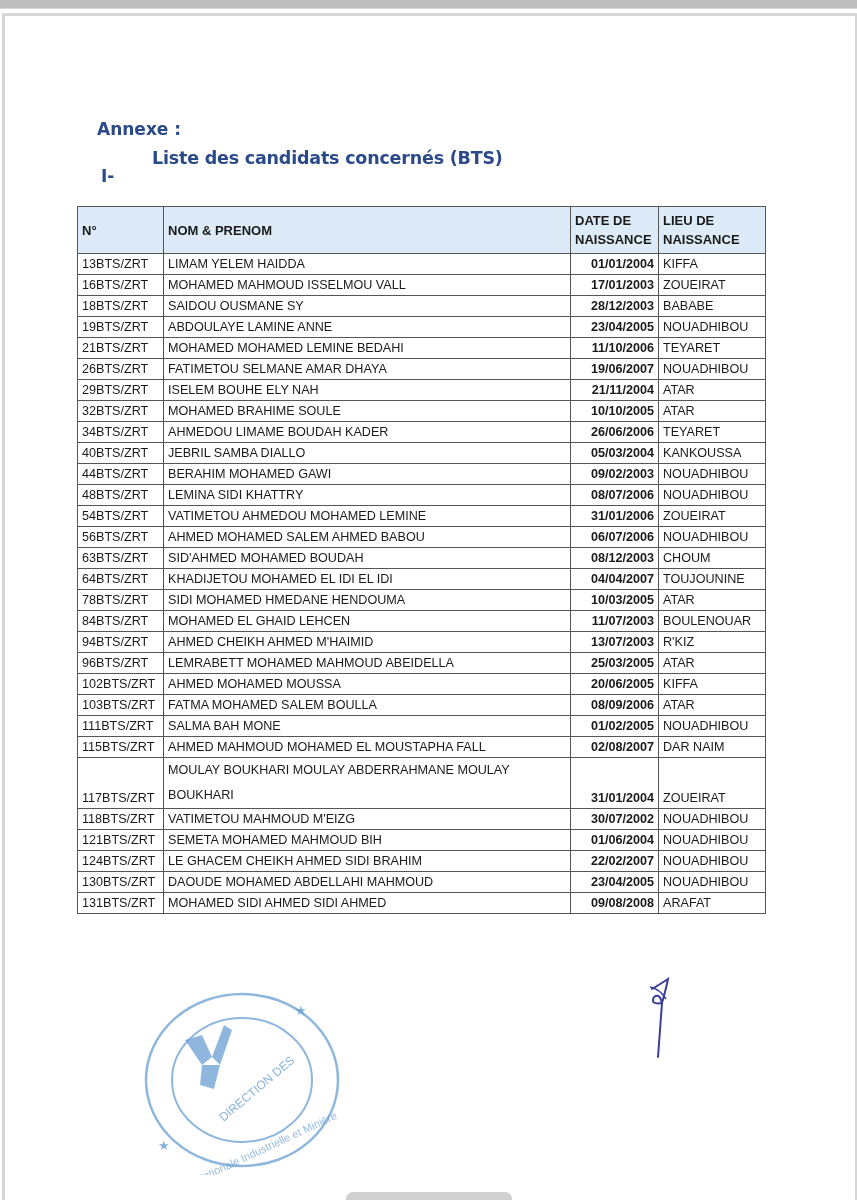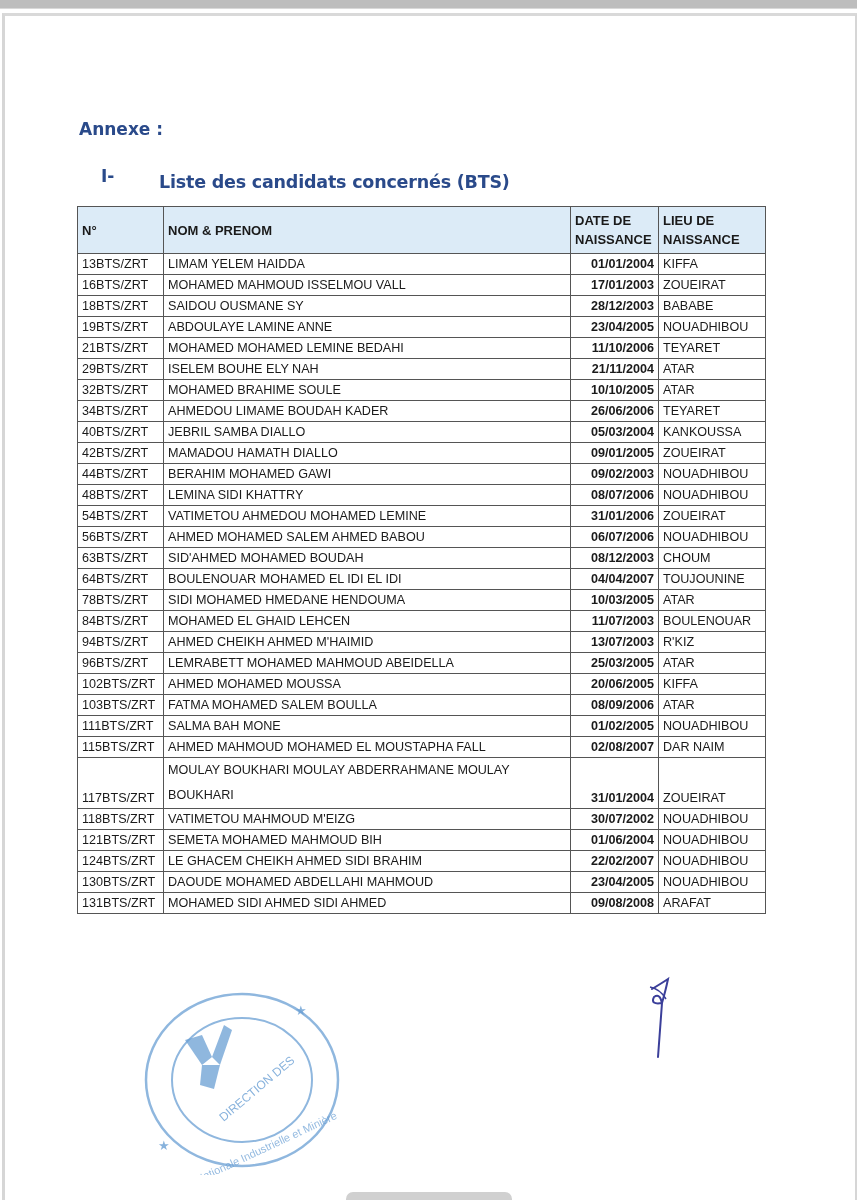--- a/index.html
+++ b/index.html
@@ -11,33 +11,33 @@
   .topbar {
     position:absolute; left:0; top:0; width:857px; height:8px;
     background:#bdbdbd; border-bottom:1px solid #d8d8d8;
   }
   .page {
     position:absolute; left:2px; top:13px; width:850px; height:1200px;
     background:#fff;
     border-left:3px solid #d6d6d6; border-right:3px solid #d6d6d6; border-top:3px solid #d9d9d9;
   }
   .annexe {
-    position:absolute; left:79px; top:119px;
+    position:absolute; left:97px; top:119px;
     font-family:"DejaVu Sans", sans-serif; font-weight:bold; font-size:17px;
     color:#2a4a8a;
   }
   .section-num {
     position:absolute; left:101px; top:166px;
     font-family:"DejaVu Sans", sans-serif; font-weight:bold; font-size:17px;
     color:#2a4a8a;
   }
   .section-title {
-    position:absolute; left:152px; top:172px;
+    position:absolute; left:152px; top:148px;
     font-family:"DejaVu Sans", sans-serif; font-weight:bold; font-size:17.5px;
-    color:#2a4a8a; letter-spacing:-0.2px;margin-left:7px;
+    color:#2a4a8a; letter-spacing:-0.2px;
   }
   table.list {
     position:absolute; left:77px; top:206px;
     border-collapse:collapse;
     font-family:"Liberation Sans", sans-serif; font-size:12.6px; color:#1a1a1a;
     table-layout:fixed;
   }
   table.list th, table.list td {
     border:1px solid #555;
     padding:0 4px;
@@ -112,20 +112,26 @@
         <td class="date">23/04/2005</td>
         <td>NOUADHIBOU</td>
       </tr>
       <tr>
         <td>21BTS/ZRT</td>
         <td class="name">MOHAMED  MOHAMED LEMINE BEDAHI</td>
         <td class="date">11/10/2006</td>
         <td>TEYARET</td>
       </tr>
       <tr>
+        <td>26BTS/ZRT</td>
+        <td class="name">FATIMETOU SELMANE AMAR DHAYA</td>
+        <td class="date">19/06/2007</td>
+        <td>NOUADHIBOU</td>
+      </tr>
+      <tr>
         <td>29BTS/ZRT</td>
         <td class="name">ISELEM BOUHE ELY NAH</td>
         <td class="date">21/11/2004</td>
         <td>ATAR</td>
       </tr>
       <tr>
         <td>32BTS/ZRT</td>
         <td class="name">MOHAMED  BRAHIME SOULE</td>
         <td class="date">10/10/2005</td>
         <td>ATAR</td>
@@ -136,26 +142,20 @@
         <td class="date">26/06/2006</td>
         <td>TEYARET</td>
       </tr>
       <tr>
         <td>40BTS/ZRT</td>
         <td class="name">JEBRIL  SAMBA DIALLO</td>
         <td class="date">05/03/2004</td>
         <td>KANKOUSSA</td>
       </tr>
       <tr>
-        <td>42BTS/ZRT</td>
-        <td class="name">MAMADOU  HAMATH DIALLO</td>
-        <td class="date">09/01/2005</td>
-        <td>ZOUEIRAT</td>
-      </tr>
-      <tr>
         <td>44BTS/ZRT</td>
         <td class="name">BERAHIM MOHAMED GAWI</td>
         <td class="date">09/02/2003</td>
         <td>NOUADHIBOU</td>
       </tr>
       <tr>
         <td>48BTS/ZRT</td>
         <td class="name">LEMINA  SIDI KHATTRY</td>
         <td class="date">08/07/2006</td>
         <td>NOUADHIBOU</td>
@@ -173,21 +173,21 @@
         <td>NOUADHIBOU</td>
       </tr>
       <tr>
         <td>63BTS/ZRT</td>
         <td class="name">SID'AHMED  MOHAMED BOUDAH</td>
         <td class="date">08/12/2003</td>
         <td>CHOUM</td>
       </tr>
       <tr>
         <td>64BTS/ZRT</td>
-        <td class="name">BOULENOUAR  MOHAMED EL IDI EL IDI</td>
+        <td class="name">KHADIJETOU  MOHAMED EL IDI EL IDI</td>
         <td class="date">04/04/2007</td>
         <td>TOUJOUNINE</td>
       </tr>
       <tr>
         <td>78BTS/ZRT</td>
         <td class="name">SIDI MOHAMED HMEDANE HENDOUMA</td>
         <td class="date">10/03/2005</td>
         <td>ATAR</td>
       </tr>
       <tr>

